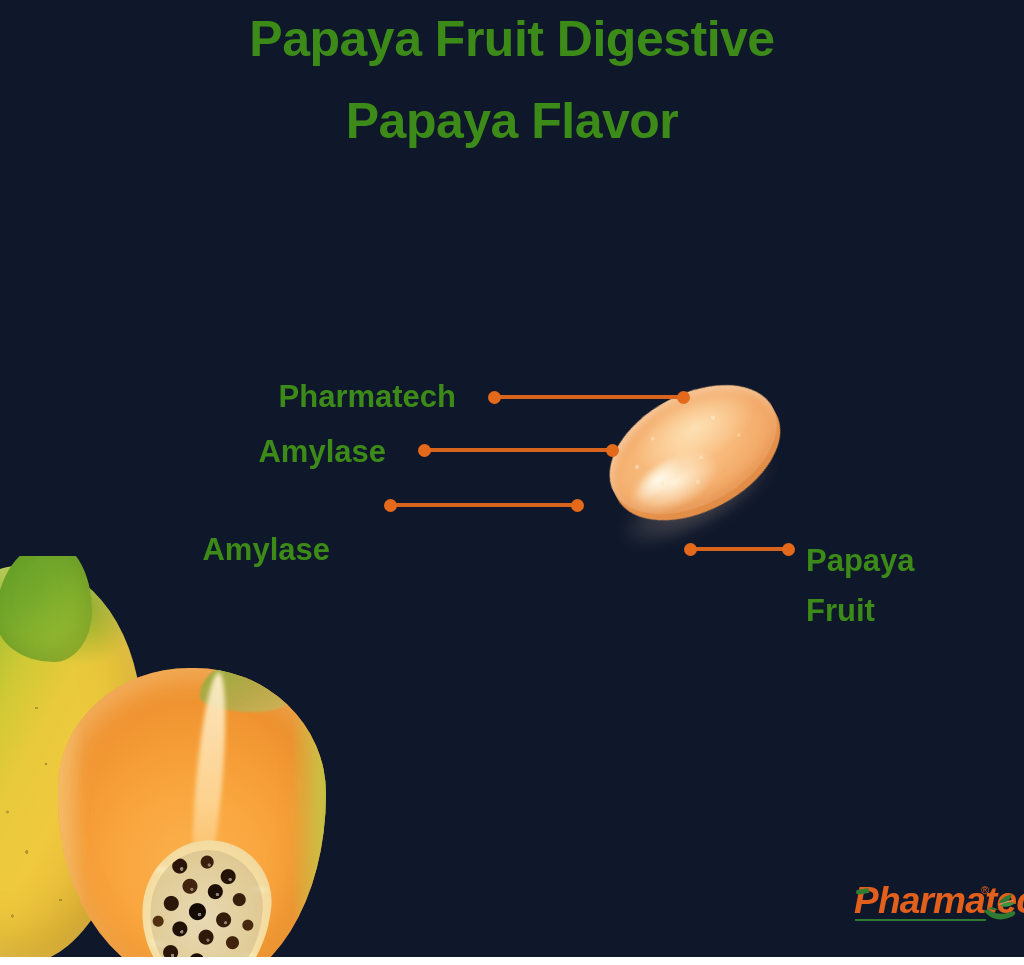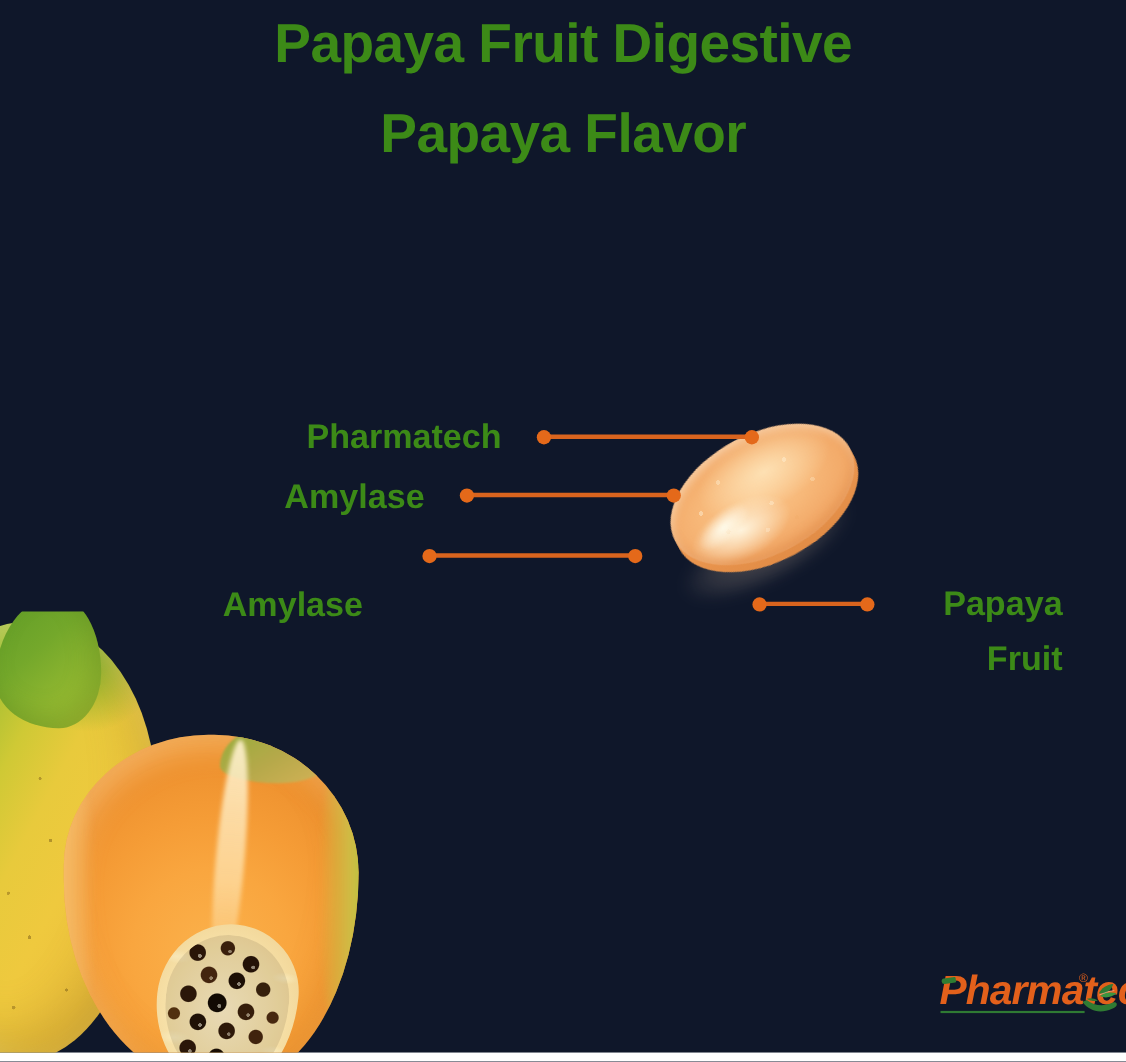--- a/index.html
+++ b/index.html
@@ -421,21 +421,21 @@
   <div class="callout-label align-right" style="left:60px; top:489px; width:270px;margin-top:44px;">Amylase</div>
   <div class="leader" style="left:390px; top:503px; width:188px;">
     <span class="dot start"></span>
     <span class="dot end"></span>
   </div>
 
   <div class="leader" style="left:690px; top:547px; width:99px;">
     <span class="dot start"></span>
     <span class="dot end"></span>
   </div>
-  <div style="position:absolute; left:806px; top:532px; width:160px; text-align:right;">
+  <div style="position:absolute; left:806px; top:544px; width:160px; text-align:left;">
     <div class="callout-label" style="position:relative; left:0; top:0; display:block;">Papaya</div>
     <div class="callout-label" style="position:relative; left:0; top:16px; display:block;">Fruit</div>
   </div>
 
   <div id="logo">
     <div id="logo-wordmark">Pharmatech</div>
     <div id="logo-leaf-accent"></div>
     <div id="logo-reg">®</div>
     <div id="logo-underline"></div>
     <svg id="logo-hand" viewBox="0 0 38 34">

